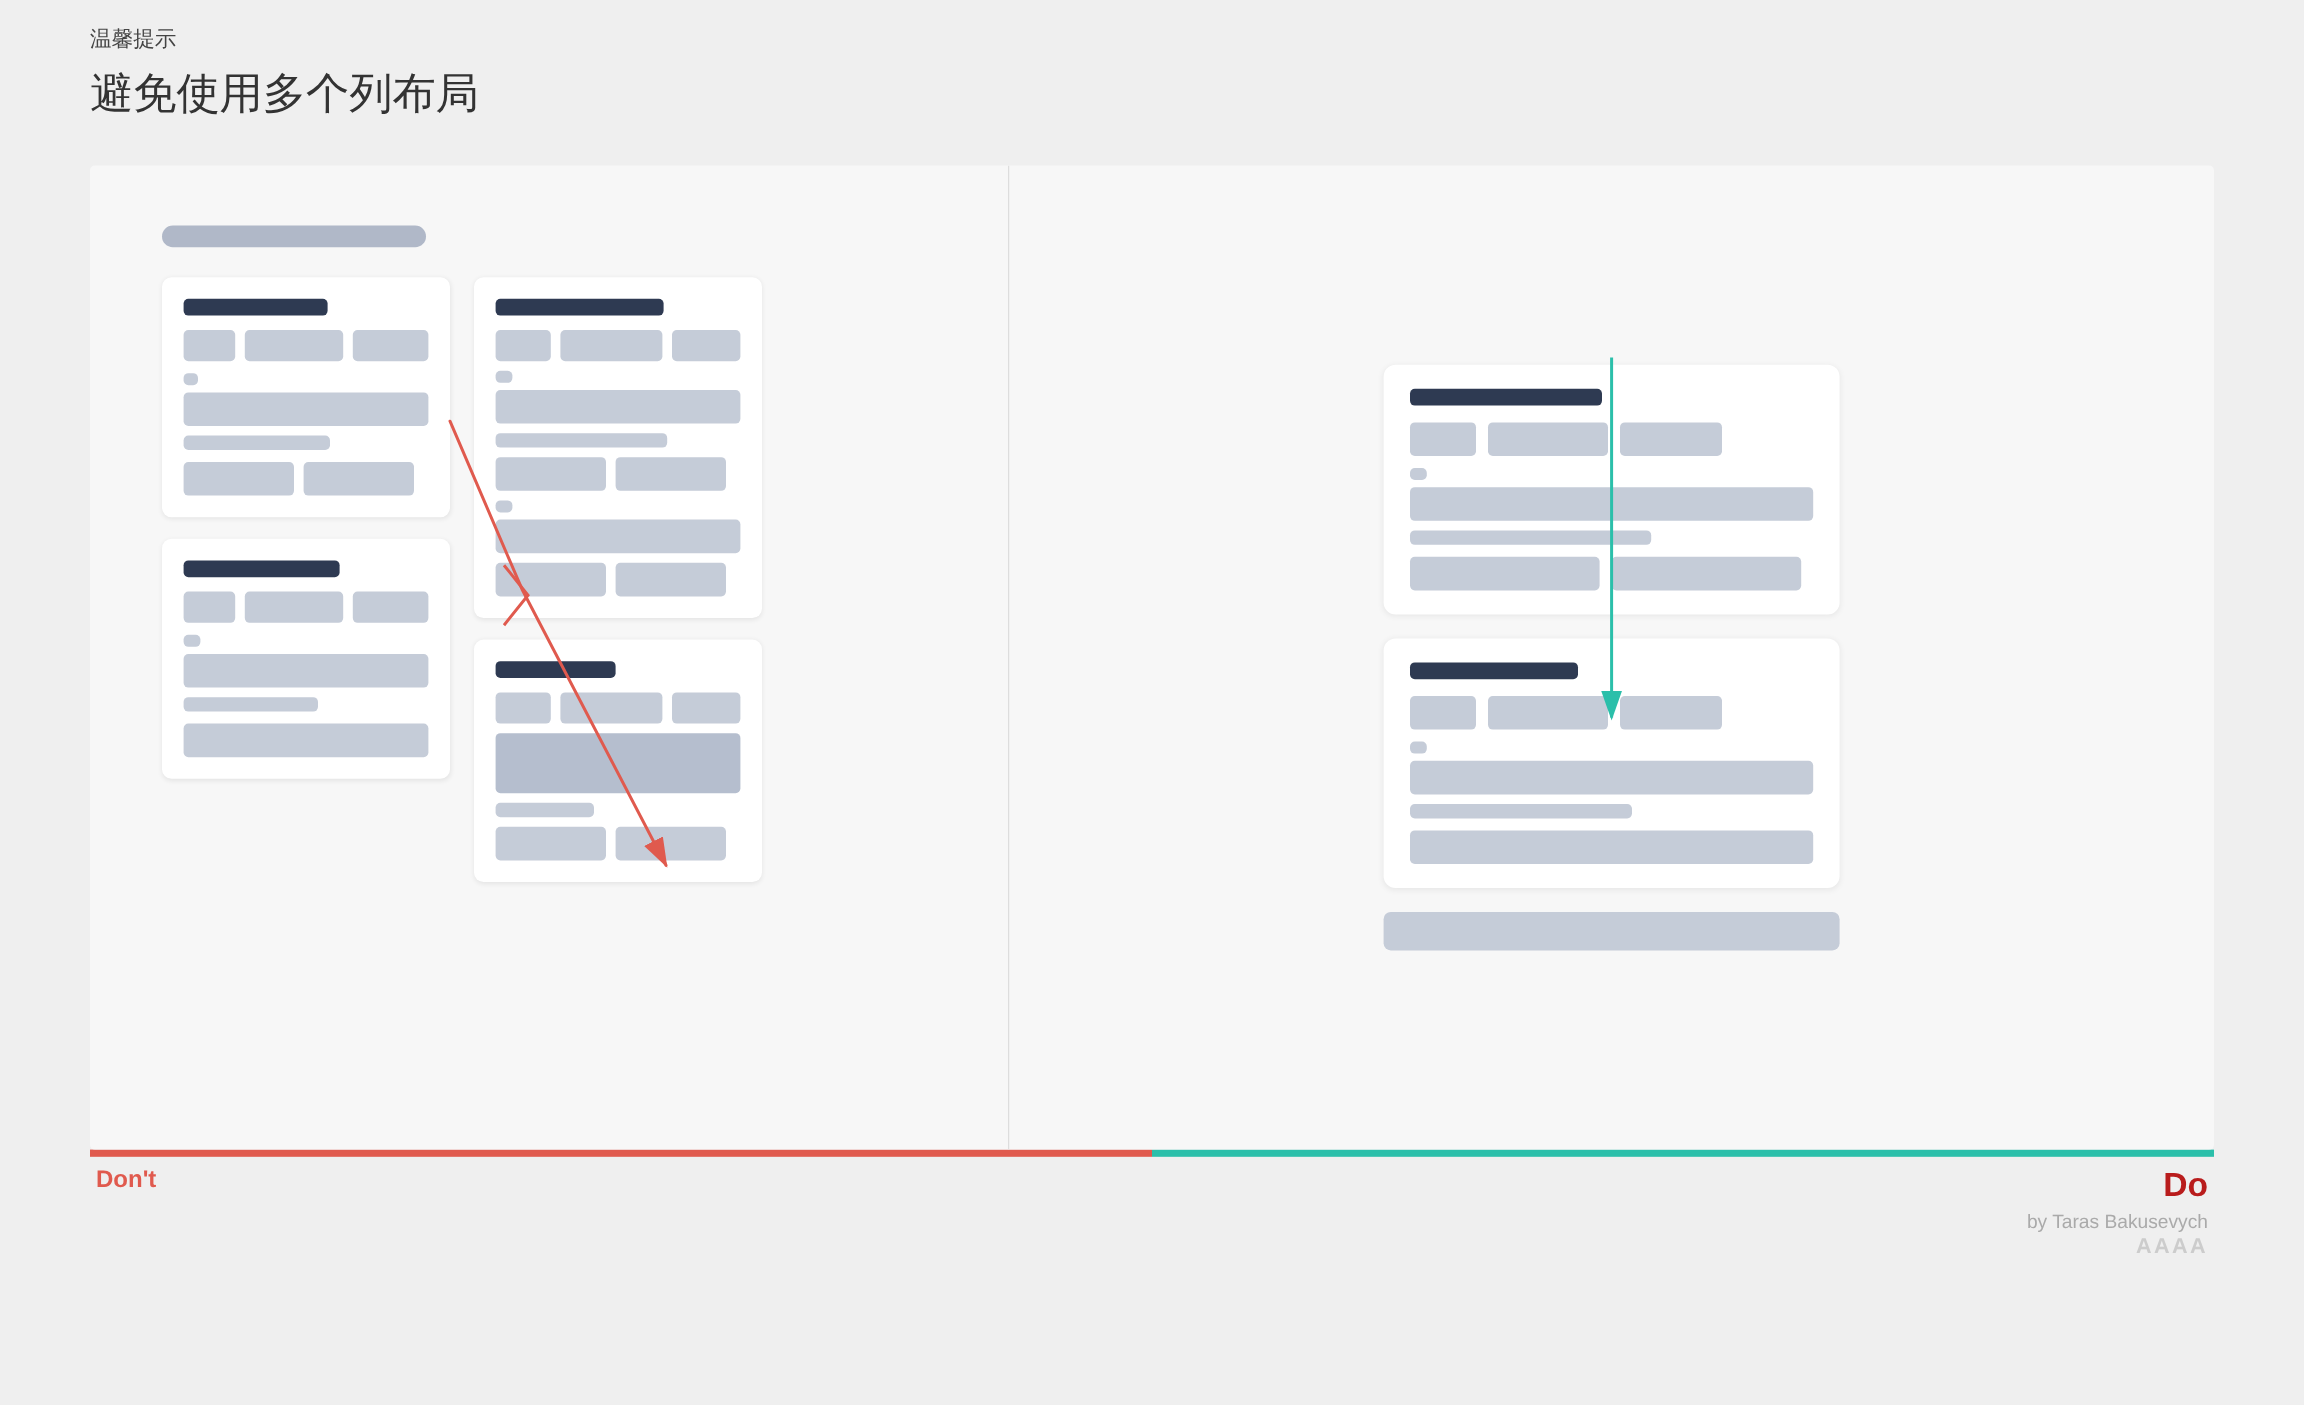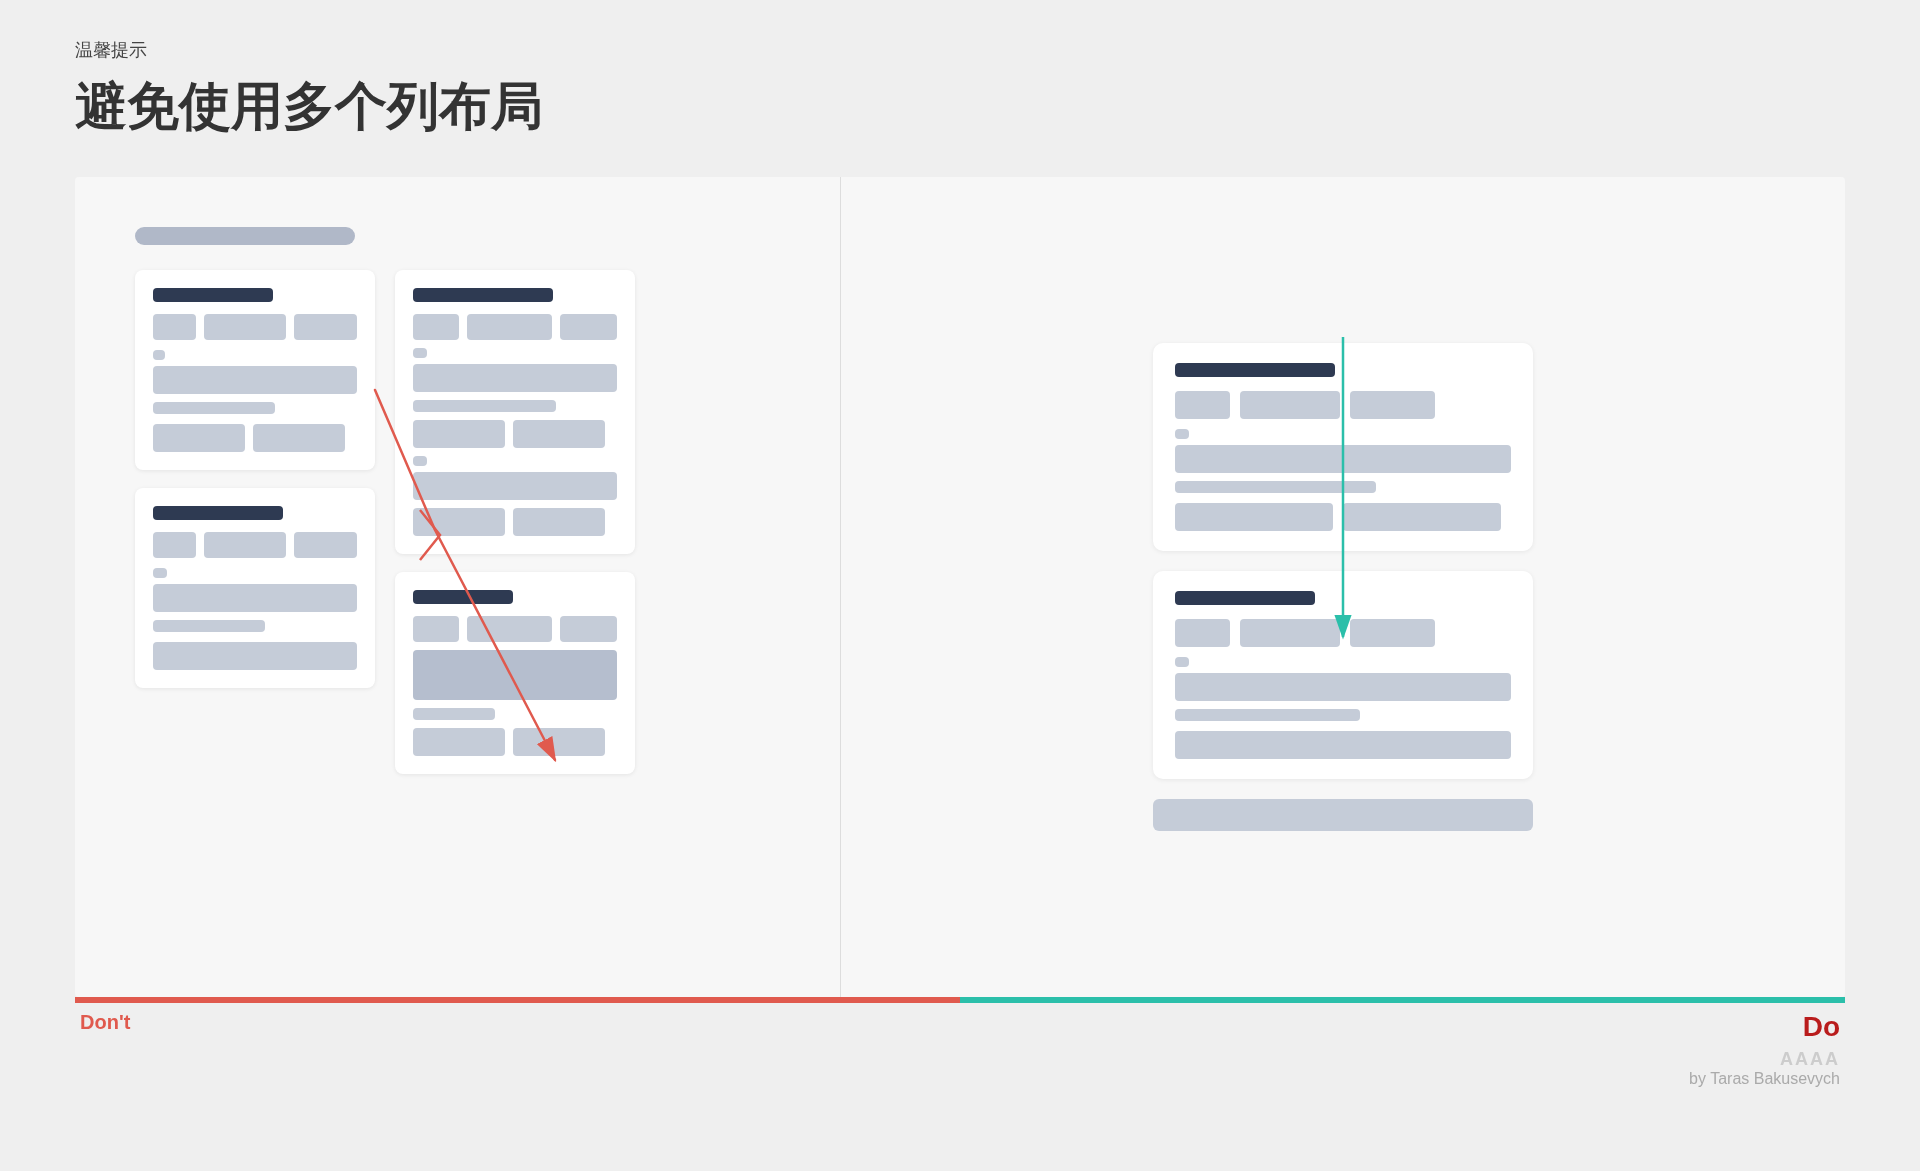--- a/index.html
+++ b/index.html
@@ -9,35 +9,35 @@
       width: 1920px;
       min-height: 1171px;
       position: relative;
       overflow: hidden;
     }
 
     .page-container {
       width: 1920px;
       min-height: 1171px;
       background: #efefef;
-      padding: 38px 75px 80px 75px;
+      padding: 20px 75px 80px 75px;
       position: relative;
     }
 
     .tag-label {
       font-size: 18px;
       color: #444;
       margin-bottom: 10px;
       font-weight: 500;
     }
 
     .main-title {
-      font-size: 52px;
+      font-size: 36px;
       color: #333;
-      font-weight: 700;
+      font-weight: 400;
       margin-bottom: 35px;
     }
 
     .content-area {
       display: flex;
       width: 100%;
       height: 820px;
       background: #f7f7f7;
       border-radius: 4px;
       overflow: hidden;
@@ -277,17 +277,17 @@
     <div style="flex:1; height:6px; background:#e05a4e;"></div>
     <div style="flex:1; height:6px; background:#2bbfaa;"></div>
   </div>
 
   <div class="labels-row">
     <div class="label-dont">Don't</div>
     <div class="label-do">Do</div>
   </div>
 
   <div style="text-align:right; margin-top:6px; padding-right:5px;">
+    <div style="font-size:16px; color:#aaa;">by Taras Bakusevych</div>
     <div style="font-size:18px; color:#ccc; letter-spacing:2px; font-weight:600;">AAAA</div>
-    <div style="font-size:16px; color:#aaa;">by Taras Bakusevych</div>
   </div>
 
 </div>
 
 </body></html>

